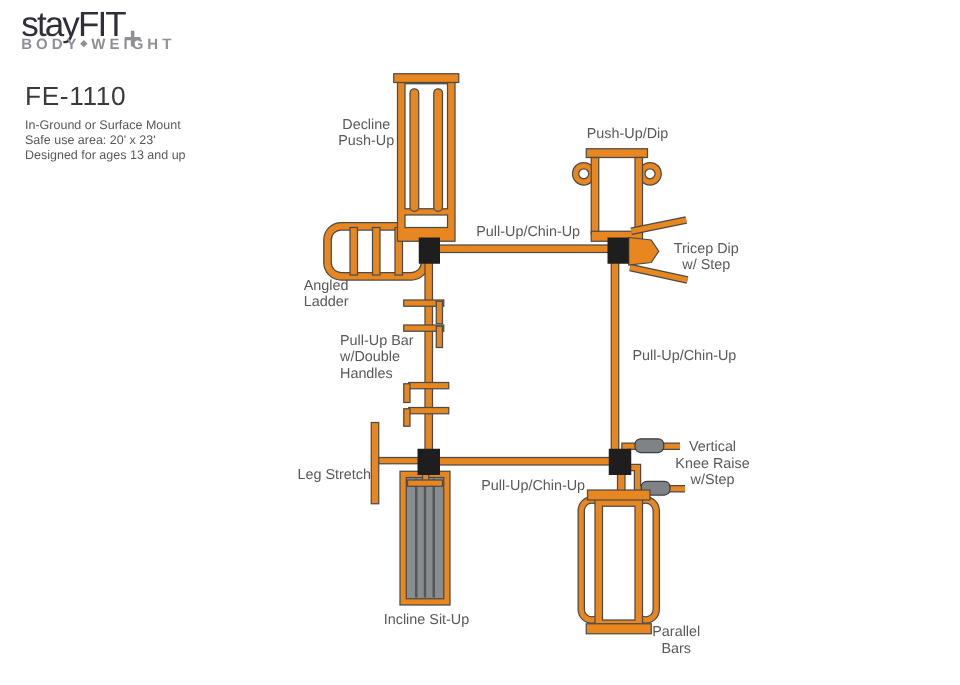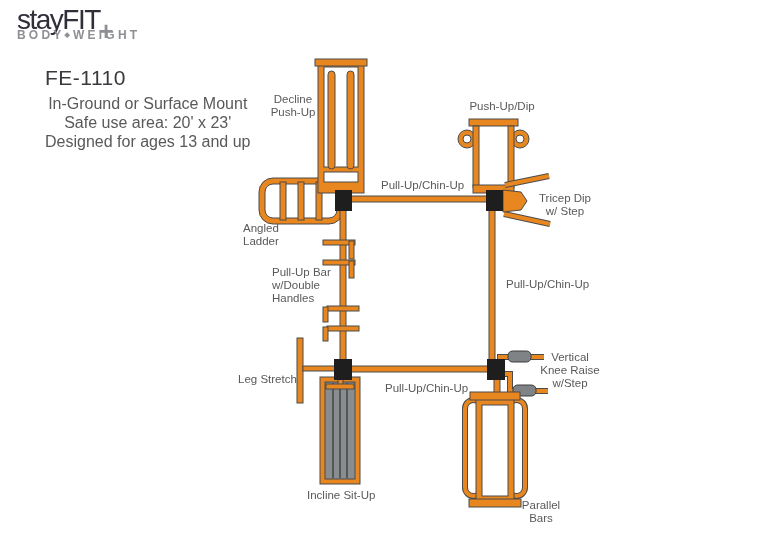--- a/index.html
+++ b/index.html
@@ -12,23 +12,23 @@
   .logo-main{
     font-size:28px;color:#2f2f39;letter-spacing:-1.5px;font-weight:normal;
   }
   .logo-plus{
     font-size:25px;font-weight:bold;color:#8f8f96;position:relative;top:13px;left:-1px;line-height:1;
   }
   .logo-sub{
     margin-top:-5px;font-size:12px;font-weight:bold;color:#8f8f96;letter-spacing:3.2px;line-height:1;
   }
   .logo-sub .diamond{font-size:7px;vertical-align:2px;letter-spacing:3.2px;}
-  .product{position:absolute;left:20px;top:66px;color:#58595b;margin-left:25px;}
+  .product{position:absolute;left:20px;top:66px;color:#58595b;}
   .product .model{font-size:21px;color:#3a3a3e;margin-bottom:5px;letter-spacing:0.5px;}
-  .product .line{font-size:16px;line-height:1.18;text-align:center;}
+  .product .line{font-size:10px;line-height:1.18;}
   svg{position:absolute;left:0;top:0;}
   svg text{
     font-family:"Liberation Sans",sans-serif;font-size:11.5px;fill:#58595b;
   }
 </style>
 </head>
 <body>
 
 <div class="logo">
   <div class="logo-row">

